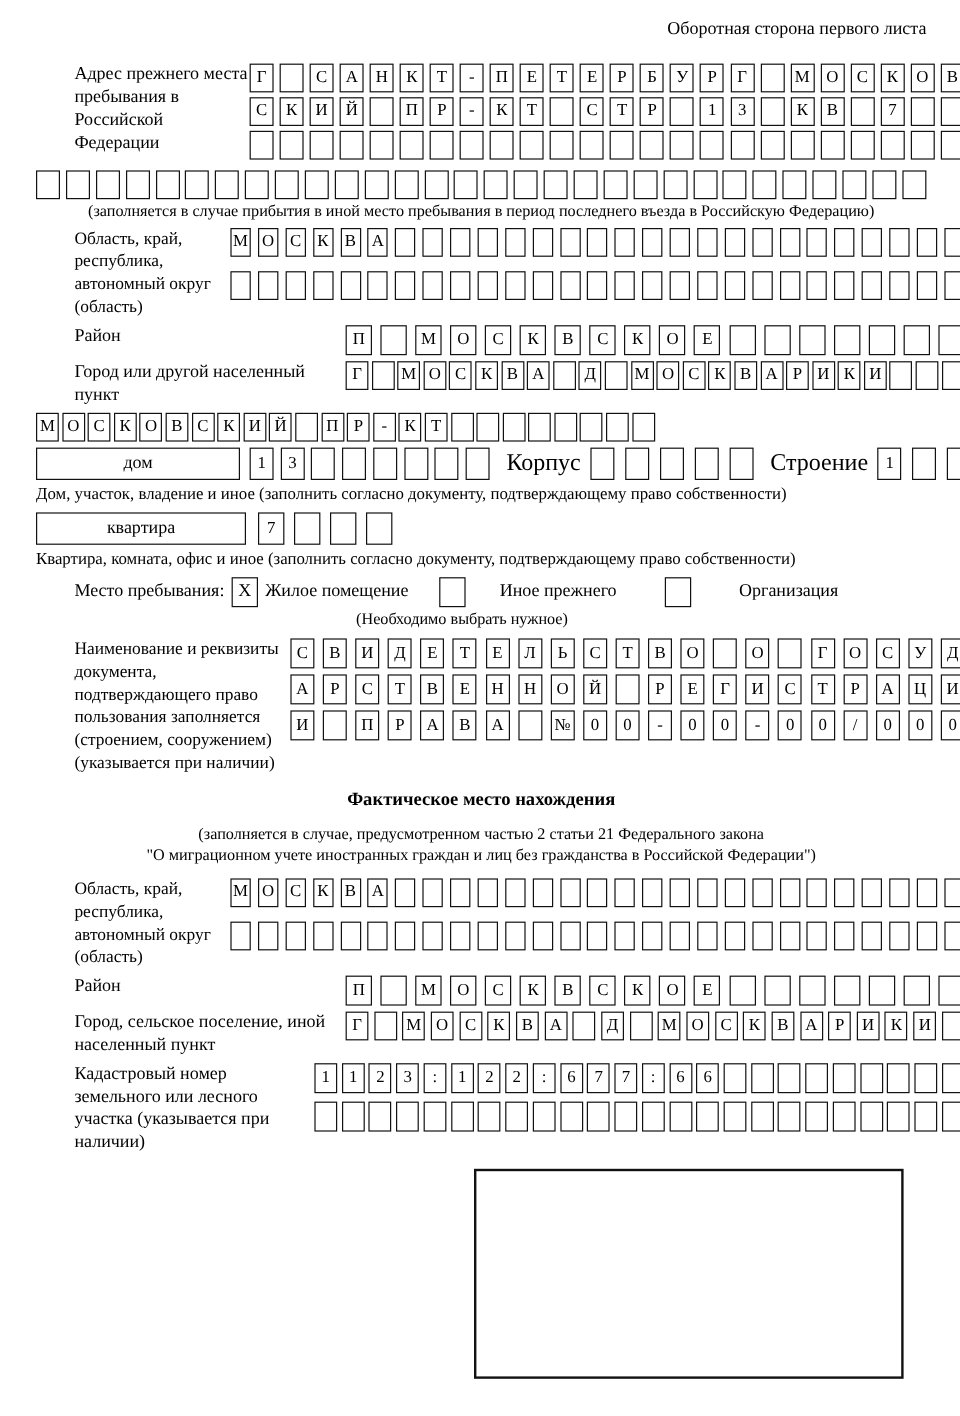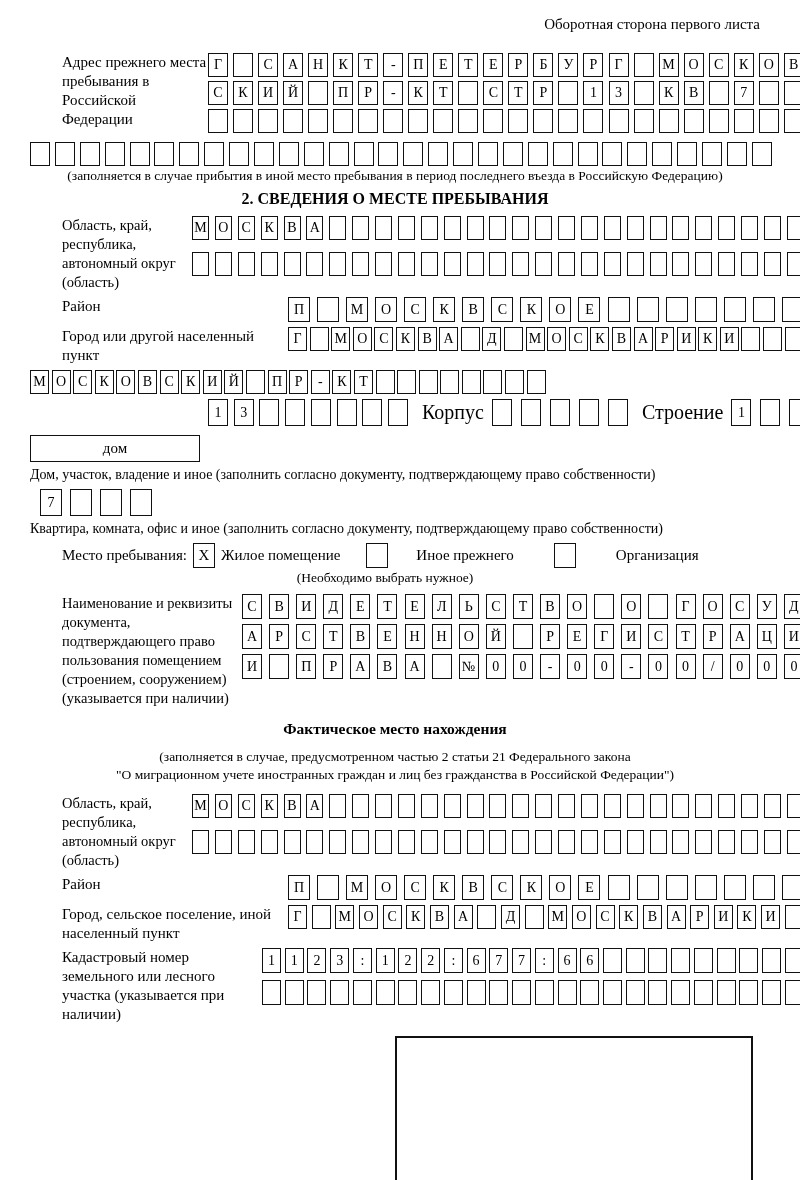--- a/index.html
+++ b/index.html
@@ -2,21 +2,21 @@
 <html><head>
 <meta charset="utf-8">
 <style>
   * { margin:0; padding:0; box-sizing:border-box; }
   html,body { background:#fff; }
   body {
     width:800px; height:1180px; overflow:hidden;
     font-family:"Liberation Serif","DejaVu Serif",serif;
     color:#000;
   }
-  .page { width:800px; height:1180px; padding:16px 40px 0 30px; position:relative; }
+  .page { width:800px; height:1180px; padding:16px 28px 0 30px; position:relative; }
 
   .header-note { text-align:right; font-size:15px; margin-bottom:20px; }
 
   .field-row { display:flex; align-items:flex-start; margin-bottom:5px; }
   .flabel { font-size:15px; line-height:19px; flex:none;margin-left:32px; }
 
   .cells { display:flex; justify-content:space-between; flex:none; }
   .cell {
     flex:none; width:20px; height:23px; border:1.8px solid #111;
     display:flex; align-items:center; justify-content:center;
@@ -39,21 +39,21 @@
   .c-region .cell { width:17px; height:24px; }
   .region-gap { margin-bottom:12px; }
 
   .lbl-wide { width:226px; }
   .c-wide { width:516px; }
   .c-district .cell { width:22px; height:25px; }
   .c-city .cell, .c-street .cell { width:19px; height:24px; }
 
   .widebox {
     flex:none; border:1.8px solid #111; height:27px;
-    text-align:center; font-size:15px; line-height:24px;margin-top:36px;
+    text-align:center; font-size:15px; line-height:24px;
   }
   .dom-box { width:170px; }
   .apt-box { width:175px; }
   .inline-lbl { font-size:20px; line-height:27px; flex:none; }
   .c-house { width:200px; margin-left:8px; }
   .c-house .cell { height:27px; }
   .c-korpus { width:136px; }
   .c-korpus .cell { height:27px; }
   .c-stro { width:106px; }
   .c-stro .cell { height:27px; }
@@ -204,21 +204,20 @@
       <div class="cell"></div>
       <div class="cell"></div>
       <div class="cell"></div>
       <div class="cell"></div>
       <div class="cell"></div>
       <div class="cell"></div>
       <div class="cell"></div>
     </div>
   <div class="small-note">(заполняется в случае прибытия в иной место пребывания в период последнего въезда в Российскую Федерацию)</div>
 
-  <div class="sec-title">2. СВЕДЕНИЯ О МЕСТЕ ПРЕБЫВАНИЯ</div>
 
   <div class="field-row">
     <div class="flabel lbl-region">Область, край, республика, автономный округ (область)</div>
     <div>
       <div class="cells c-region region-gap">
           <div class="cell">М</div>
           <div class="cell">О</div>
           <div class="cell">С</div>
           <div class="cell">К</div>
           <div class="cell">В</div>
@@ -384,20 +383,21 @@
     <div class="cells c-stro">
         <div class="cell">1</div>
         <div class="cell"></div>
         <div class="cell"></div>
         <div class="cell"></div>
       </div>
   </div>
   <div class="caption">Дом, участок, владение и иное (заполнить согласно документу, подтверждающему право собственности)</div>
 
   <div class="field-row">
+    <div class="widebox apt-box">квартира</div>
     <div class="cells c-apt">
         <div class="cell">7</div>
         <div class="cell"></div>
         <div class="cell"></div>
         <div class="cell"></div>
       </div>
   </div>
   <div class="caption">Квартира, комната, офис и иное (заполнить согласно документу, подтверждающему право собственности)</div>
 
   <div class="stay-row">
@@ -405,21 +405,21 @@
     <span class="chkbox mL6">X</span>
     <span class="flabel mL6">Жилое помещение</span>
     <span class="chkbox" style="margin-left:26px;"></span>
     <span class="flabel" style="margin-left:28px;">Иное прежнего</span>
     <span class="chkbox" style="margin-left:40px;"></span>
     <span class="flabel" style="margin-left:40px;">Организация</span>
   </div>
   <div class="stay-note">(Необходимо выбрать нужное)</div>
 
   <div class="field-row">
-    <div class="flabel lbl-doc">Наименование и реквизиты документа, подтверждающего право пользования помещением (строением, сооружением) (указывается при наличии)</div>
+    <div class="flabel lbl-doc">Наименование и реквизиты документа, подтверждающего право пользования заполняется (строением, сооружением) (указывается при наличии)</div>
     <div>
       <div class="cells c-doc">
           <div class="cell">С</div>
           <div class="cell">В</div>
           <div class="cell">И</div>
           <div class="cell">Д</div>
           <div class="cell">Е</div>
           <div class="cell">Т</div>
           <div class="cell">Е</div>
           <div class="cell">Л</div>

